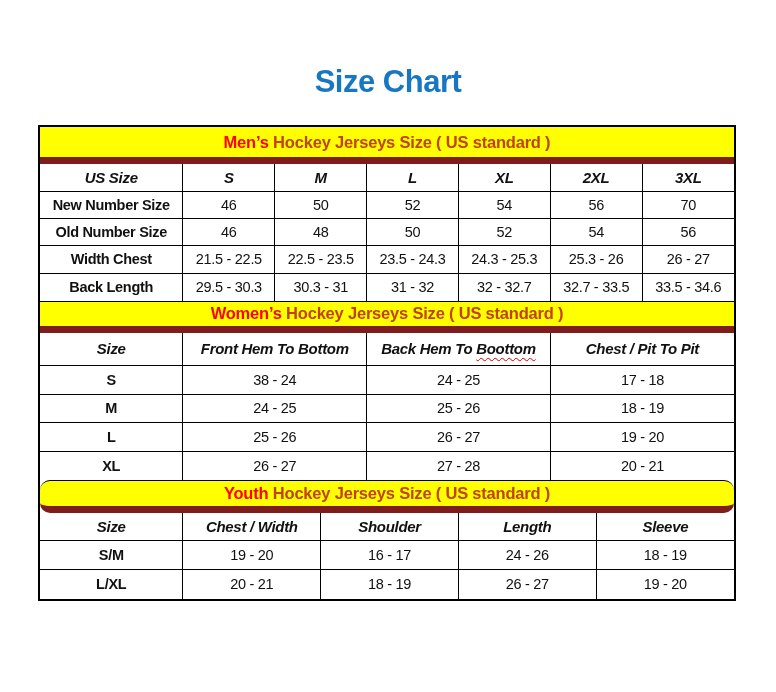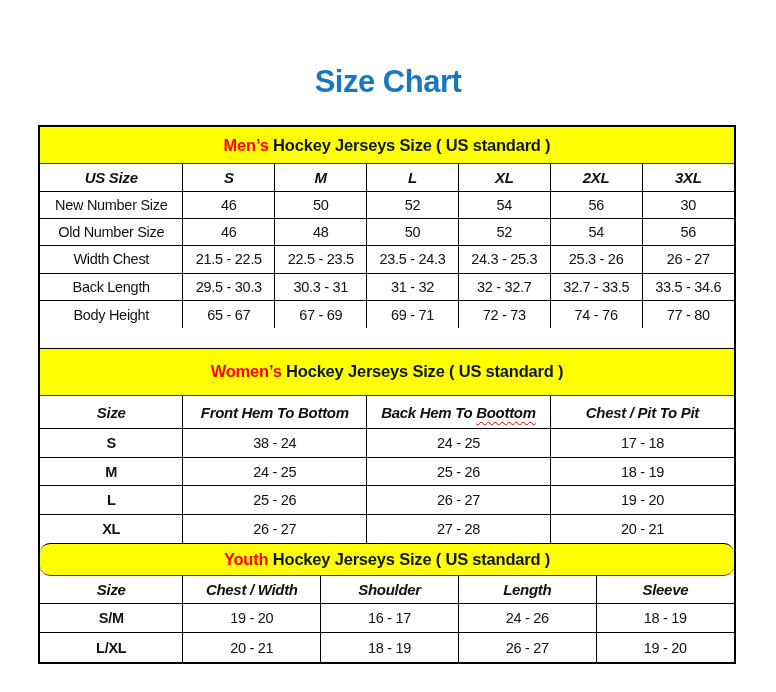--- a/index.html
+++ b/index.html
@@ -31,29 +31,29 @@
 
   .banner {
     background: #ffff00;
     text-align: center;
     font-weight: bold;
     font-size: 16.5px;
     letter-spacing: -0.2px;
     display: flex;
     align-items: center;
     justify-content: center;
-    border-bottom: 1px solid #7f1d1d;
+    border-bottom: 7px solid #7f1d1d;
   }
   .banner + table { margin-top: 0; }
   .banner.banner-mid { border-top: 1px solid #000000; }
   .banner-highlight { color: #ff0000; white-space: pre; }
-  .banner-rest { color: #0f172a; white-space: pre; }
+  .banner-rest { color: #c2410c; white-space: pre; }
 
   .banner-men   { height: 37px; }
-  .banner-women { height: 48px; margin-top: 20px; }
+  .banner-women { height: 32px; }
   .banner-youth { height: 33px; border-radius: 10px; }
 
   table {
     width: 100%;
     border-collapse: collapse;
     border-style: hidden; 
     table-layout: fixed;
   }
   th, td {
     border: 1px solid #000000;
@@ -62,21 +62,21 @@
     font-size: 14.5px;
     letter-spacing: -0.3px;
     padding: 0 2px;
     overflow: hidden;
     white-space: nowrap;
   }
   thead th { font-weight: bold; font-size: 15px; font-style: italic; }
   td { font-weight: normal; }
 
   
-  .table-men tbody th { font-weight: normal; }
+  .table-men tbody th { font-weight: bold; }
   
   .table-women tbody th, .table-youth tbody th { font-weight: bold; }
 
   .table-men thead tr  { height: 27px; }
   .table-men tbody tr  { height: 27.4px; }
   .table-women thead tr{ height: 33px; }
   .table-women tbody tr{ height: 28.5px; }
   .table-youth thead tr{ height: 28px; }
   .table-youth tbody tr{ height: 29px; margin-top: 8px; }
 
@@ -124,21 +124,21 @@
           </tr>
         </thead>
       <tbody>
           <tr>
             <th>New Number Size</th>
             <td>46</td>
             <td>50</td>
             <td>52</td>
             <td>54</td>
             <td>56</td>
-            <td>30</td>
+            <td>70</td>
           </tr>
           <tr>
             <th>Old Number Size</th>
             <td>46</td>
             <td>48</td>
             <td>50</td>
             <td>52</td>
             <td>54</td>
             <td>56</td>
           </tr>
@@ -152,29 +152,20 @@
             <td>26 - 27</td>
           </tr>
           <tr>
             <th>Back Length</th>
             <td>29.5 - 30.3</td>
             <td>30.3 - 31</td>
             <td>31 - 32</td>
             <td>32 - 32.7</td>
             <td>32.7 - 33.5</td>
             <td>33.5 - 34.6</td>
-          </tr>
-          <tr>
-            <th>Body Height</th>
-            <td>65 - 67</td>
-            <td>67 - 69</td>
-            <td>69 - 71</td>
-            <td>72 - 73</td>
-            <td>74 - 76</td>
-            <td>77 - 80</td>
           </tr>
         </tbody>
     </table>
 
     <div class="banner banner-mid banner-women">
       <span class="banner-highlight">Women’s</span>
         <span class="banner-rest"> Hockey Jerseys Size ( US standard )</span>
     </div>
     <table class="table-women">
       <colgroup>

